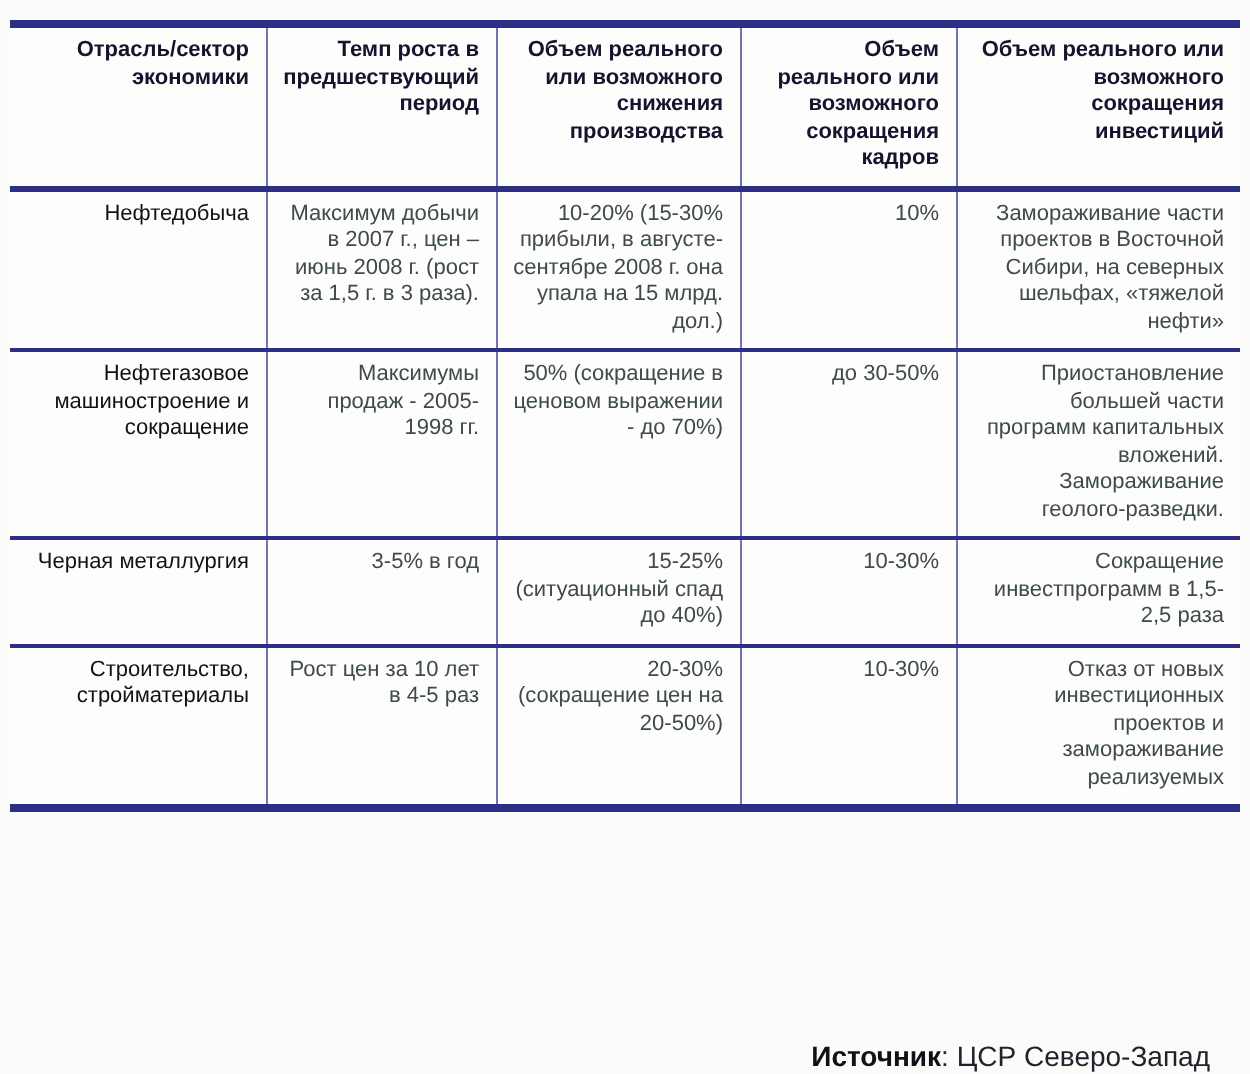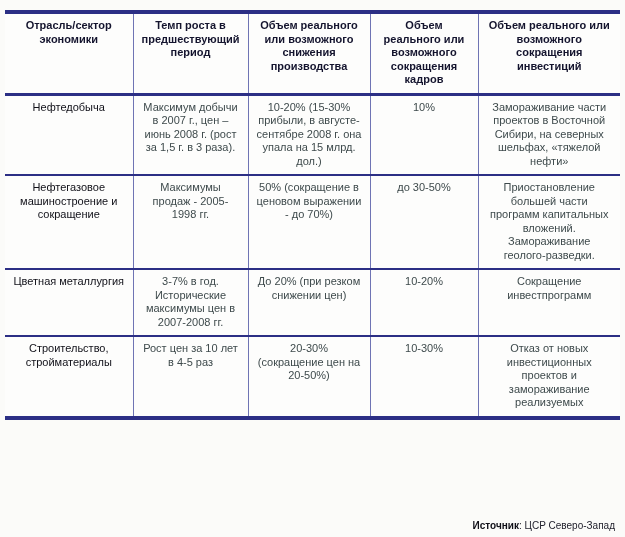--- a/index.html
+++ b/index.html
@@ -18,21 +18,21 @@
     table-layout:fixed;
     background:#fdfdfc;
   }
   col.c1{width:128px}
   col.c2{width:115px}
   col.c3{width:122px}
   col.c4{width:108px}
   col.c5{width:142px}
   td,th{
     vertical-align:top;
-    text-align:center;
+    text-align:right;
     padding:5px 8px 6px 8px;
     font-size:11px;
     line-height:13.5px;
     border-left:1px solid #6f74b4;
     border-right:1px solid #6f74b4;
     word-wrap:break-word;
   }
   td:first-child,th:first-child{border-left:none;}
   td:last-child,th:last-child{border-right:none;}
   thead tr{
@@ -56,22 +56,22 @@
   .h-header{height:72px}
   .h-r1{height:64px}
   .h-r2{height:61px}
   .h-r3{height:39px}
   .h-r4{height:43px}
   .h-r5{height:40px}
   .h-r6{height:34px}
   .h-r7{height:66px}
   .footer{
     position:absolute;
-    right:10px;top:520px;
-    font-size:10px;
+    right:20px;top:520px;
+    font-size:14px;
     color:#22222e;
   }
   .footer b{color:#101018;}
 </style>
 </head>
 <body>
 
 <table>
   <colgroup>
     <col class="c1">
@@ -97,26 +97,26 @@
       <td>10%</td>
       <td>Замораживание части проектов в Восточной Сибири, на северных шельфах, «тяжелой нефти»</td>
     </tr>
     <tr class="h-r2">
       <td class="sector">Нефтегазовое машиностроение и сокращение</td>
       <td>Максимумы продаж - 2005-1998 гг.</td>
       <td>50% (сокращение в ценовом выражении - до 70%)</td>
       <td>до 30-50%</td>
       <td>Приостановление большей части программ капитальных вложений. Замораживание геолого-разведки.</td>
     </tr>
-    <tr class="h-r4">
-      <td class="sector">Цветная металлургия</td>
-      <td>3-7% в год. Исторические максимумы цен в 2007-2008 гг.</td>
-      <td>До 20% (при резком снижении цен)</td>
-      <td>10-20%</td>
-      <td>Сокращение инвестпрограмм</td>
+    <tr class="h-r3">
+      <td class="sector">Черная металлургия</td>
+      <td>3-5% в год</td>
+      <td>15-25% (ситуационный спад до 40%)</td>
+      <td>10-30%</td>
+      <td>Сокращение инвестпрограмм в 1,5-2,5 раза</td>
     </tr>
     <tr class="h-r7">
       <td class="sector">Строительство, стройматериалы</td>
       <td>Рост цен за 10 лет в 4-5 раз</td>
       <td>20-30% (сокращение цен на 20-50%)</td>
       <td>10-30%</td>
       <td>Отказ от новых инвестиционных проектов и замораживание реализуемых</td>
     </tr>
   </tbody>
 </table>

